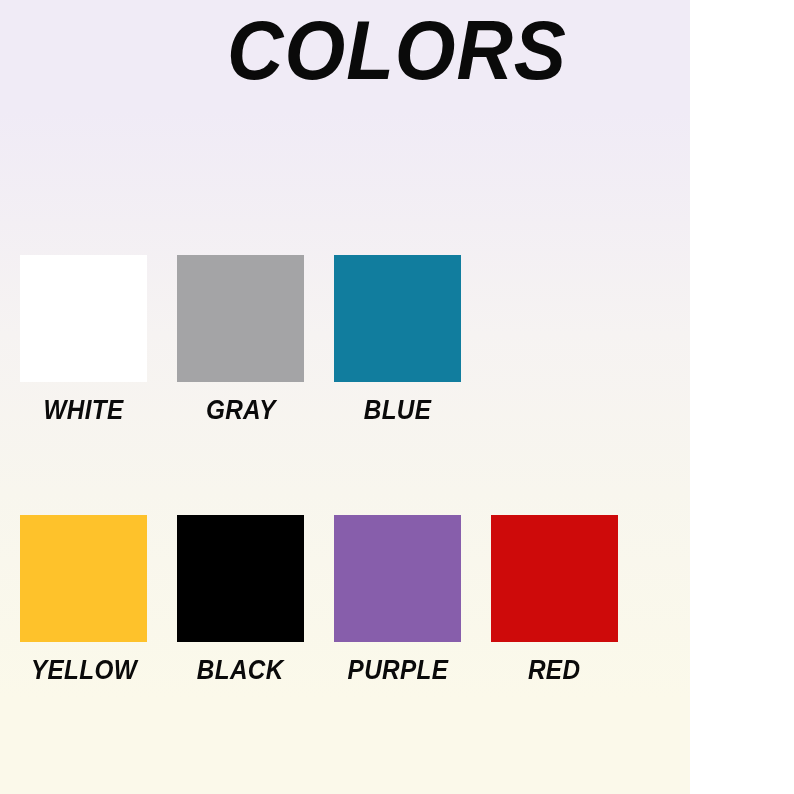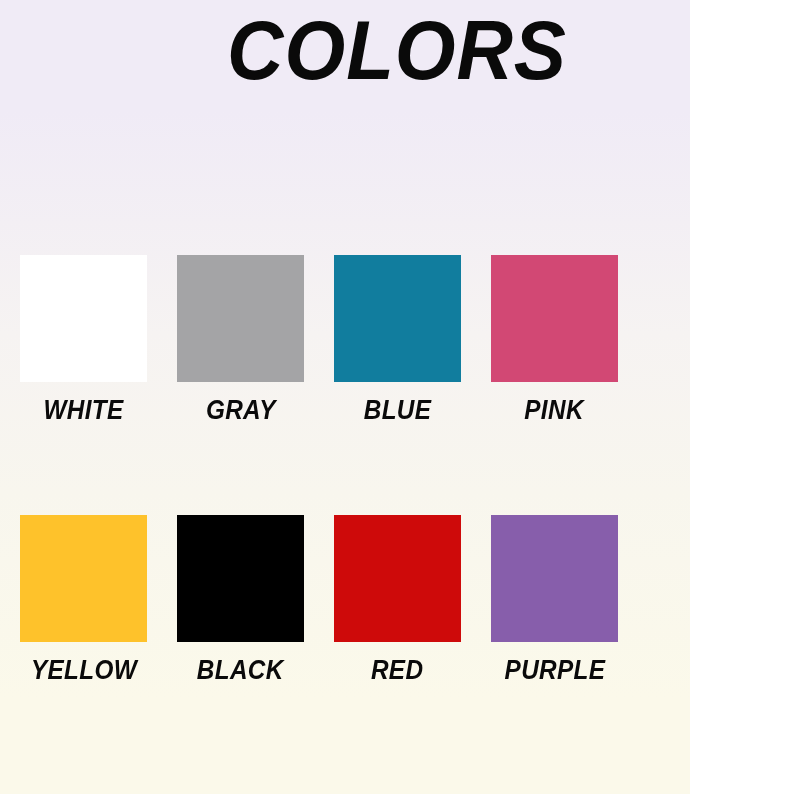--- a/index.html
+++ b/index.html
@@ -108,45 +108,41 @@
       <div class="swatch" style="background-color: rgb(164, 164, 166);"></div>
       <div class="swatch-label" style="color: rgb(10, 10, 10);">GRAY</div>
     </div>
 
     <div class="cell">
       <div class="swatch" style="background-color: rgb(17, 125, 158);"></div>
       <div class="swatch-label" style="color: rgb(10, 10, 10);">BLUE</div>
     </div>
 
 
-    <div class="cell">
-      <div class="swatch" style="background-color: rgb(210, 72, 116);"></div>
-      <div class="swatch-label" style="color: rgb(10, 10, 10);">PINK</div>
-    </div>
 
   </div>
 
   <div class="row" id="row-2">
 
     <div class="cell">
       <div class="swatch" style="background-color: rgb(254, 194, 43);"></div>
       <div class="swatch-label" style="color: rgb(10, 10, 10);">YELLOW</div>
     </div>
 
     <div class="cell">
       <div class="swatch" style="background-color: rgb(0, 0, 0);"></div>
       <div class="swatch-label" style="color: rgb(10, 10, 10);">BLACK</div>
     </div>
 
     <div class="cell">
-      <div class="swatch" style="background-color: rgb(206, 10, 10);"></div>
-      <div class="swatch-label" style="color: rgb(10, 10, 10);">RED</div>
+      <div class="swatch" style="background-color: rgb(135, 94, 171);"></div>
+      <div class="swatch-label" style="color: rgb(10, 10, 10);">PURPLE</div>
     </div>
 
     <div class="cell">
-      <div class="swatch" style="background-color: rgb(135, 94, 171);"></div>
-      <div class="swatch-label" style="color: rgb(10, 10, 10);">PURPLE</div>
+      <div class="swatch" style="background-color: rgb(206, 10, 10);"></div>
+      <div class="swatch-label" style="color: rgb(10, 10, 10);">RED</div>
     </div>
 
 
   </div>
 
 </div>
 
 </body></html>

